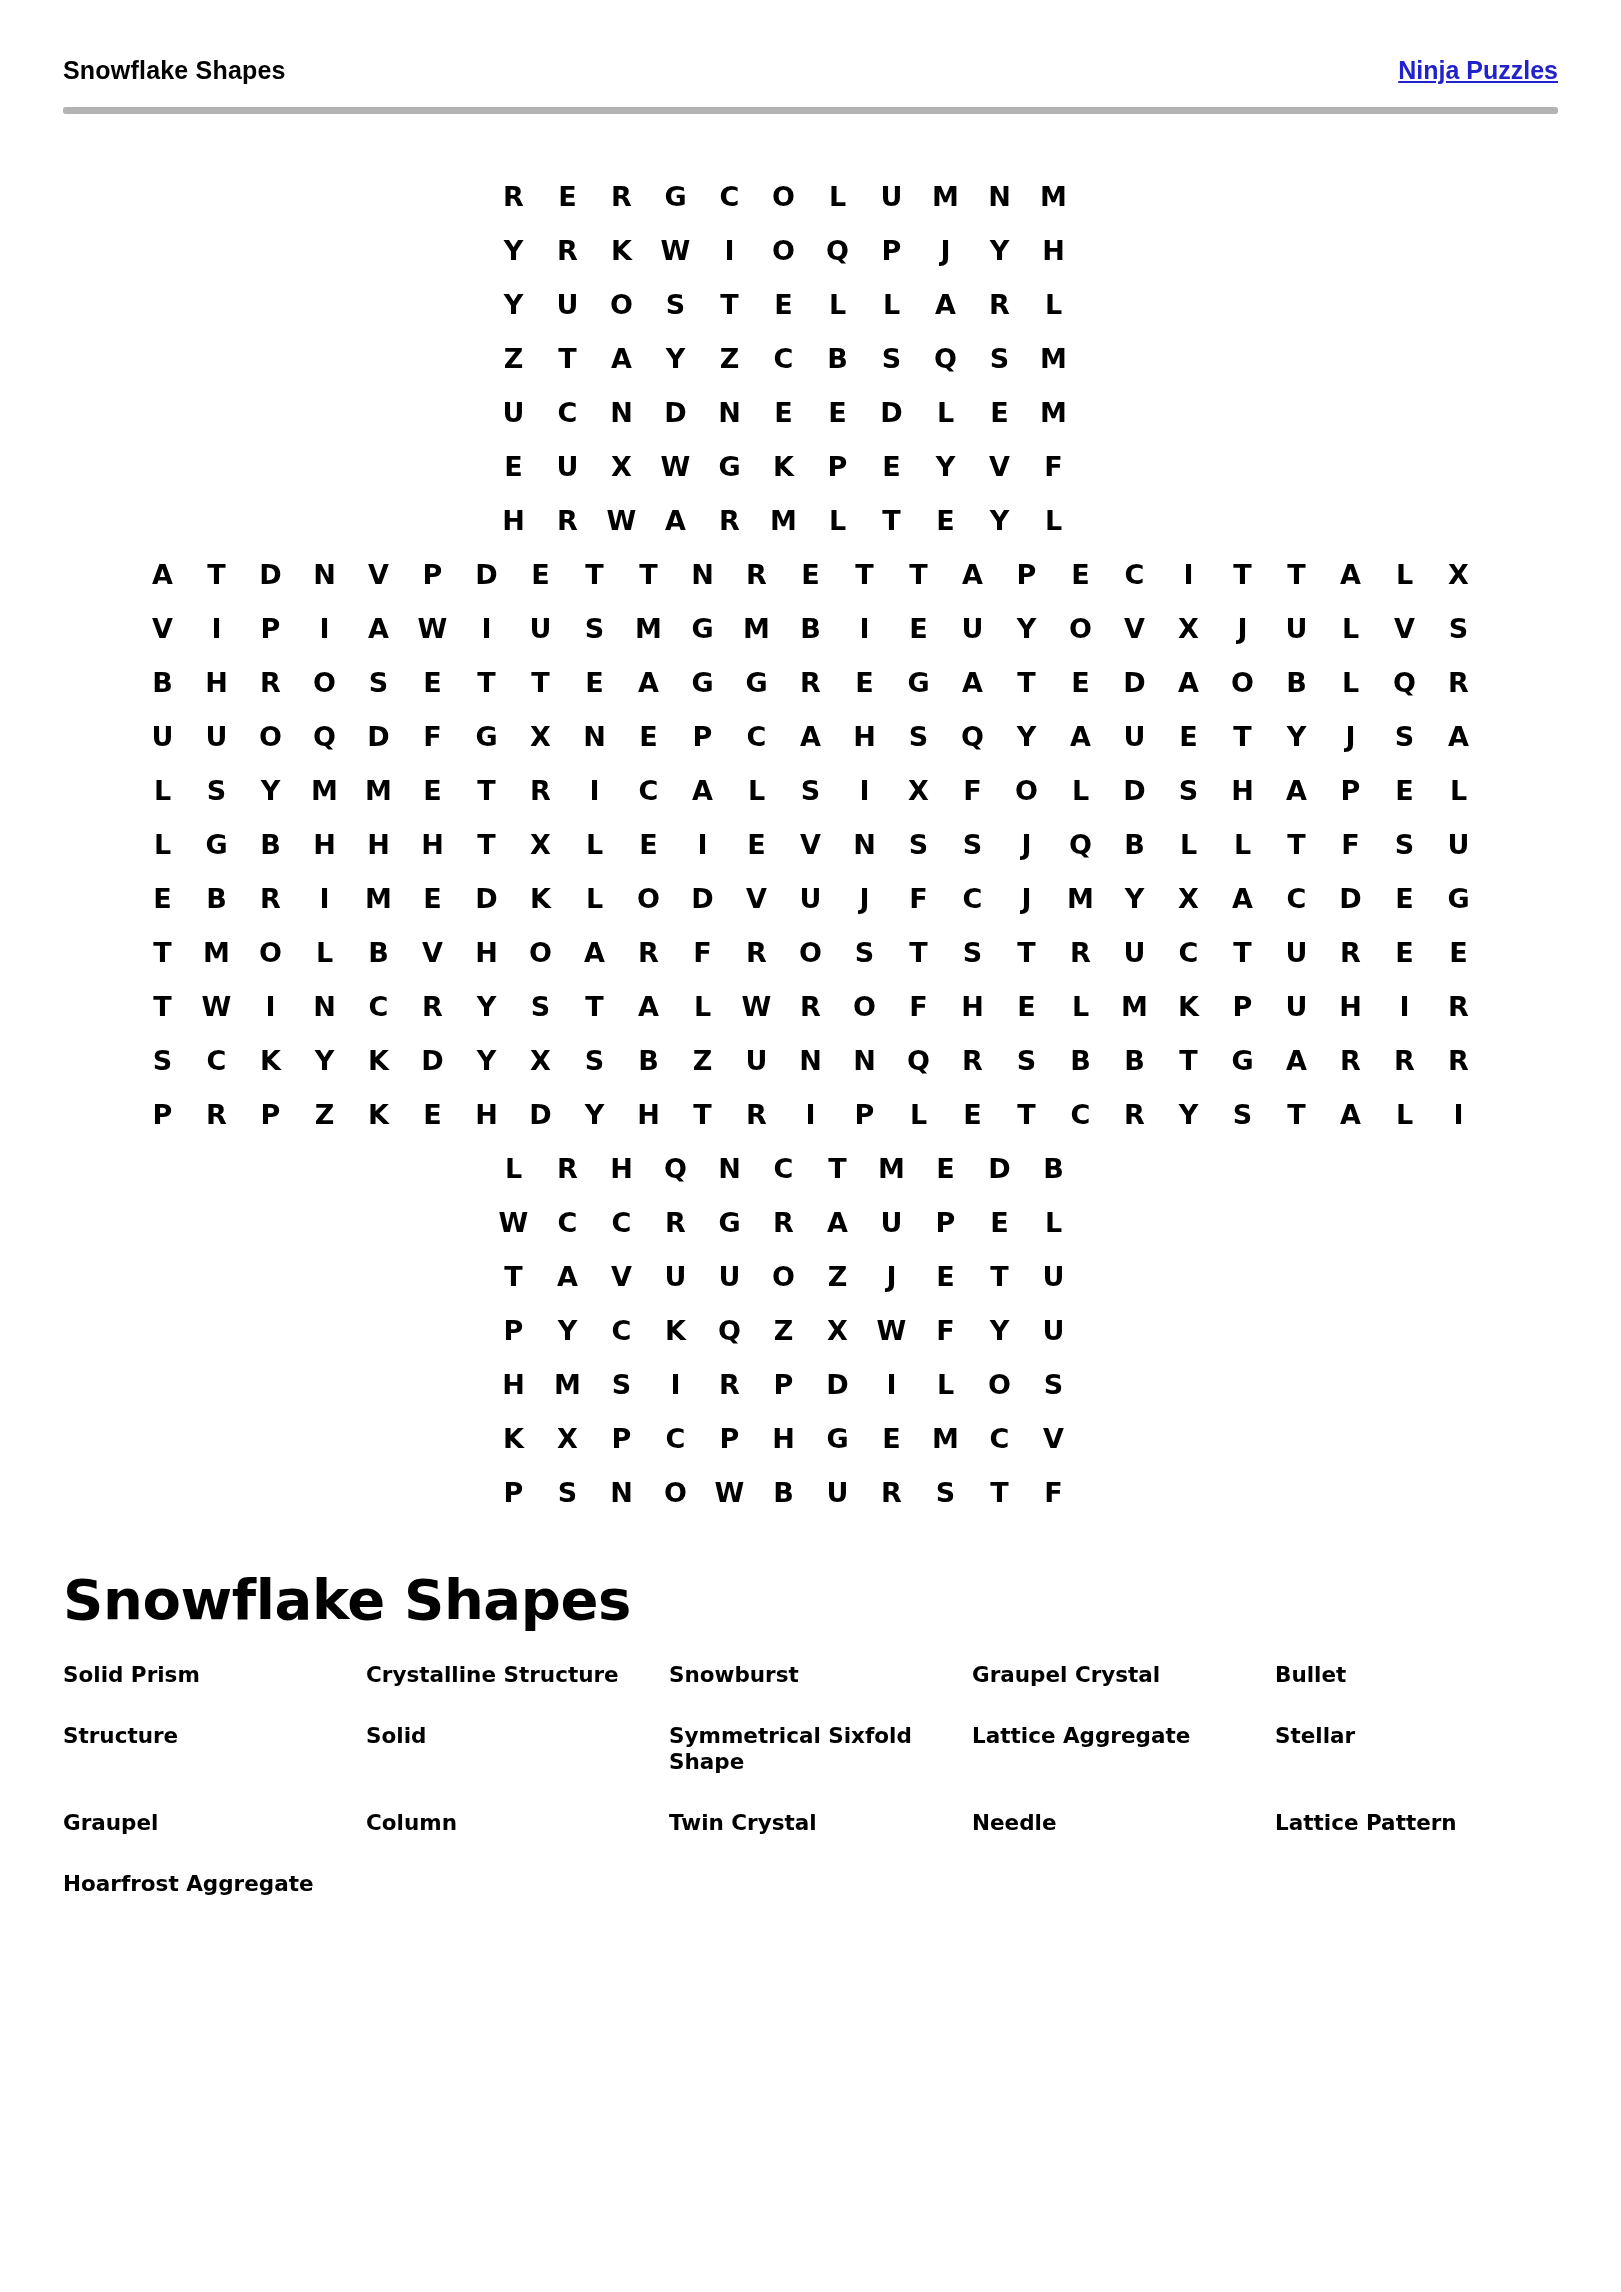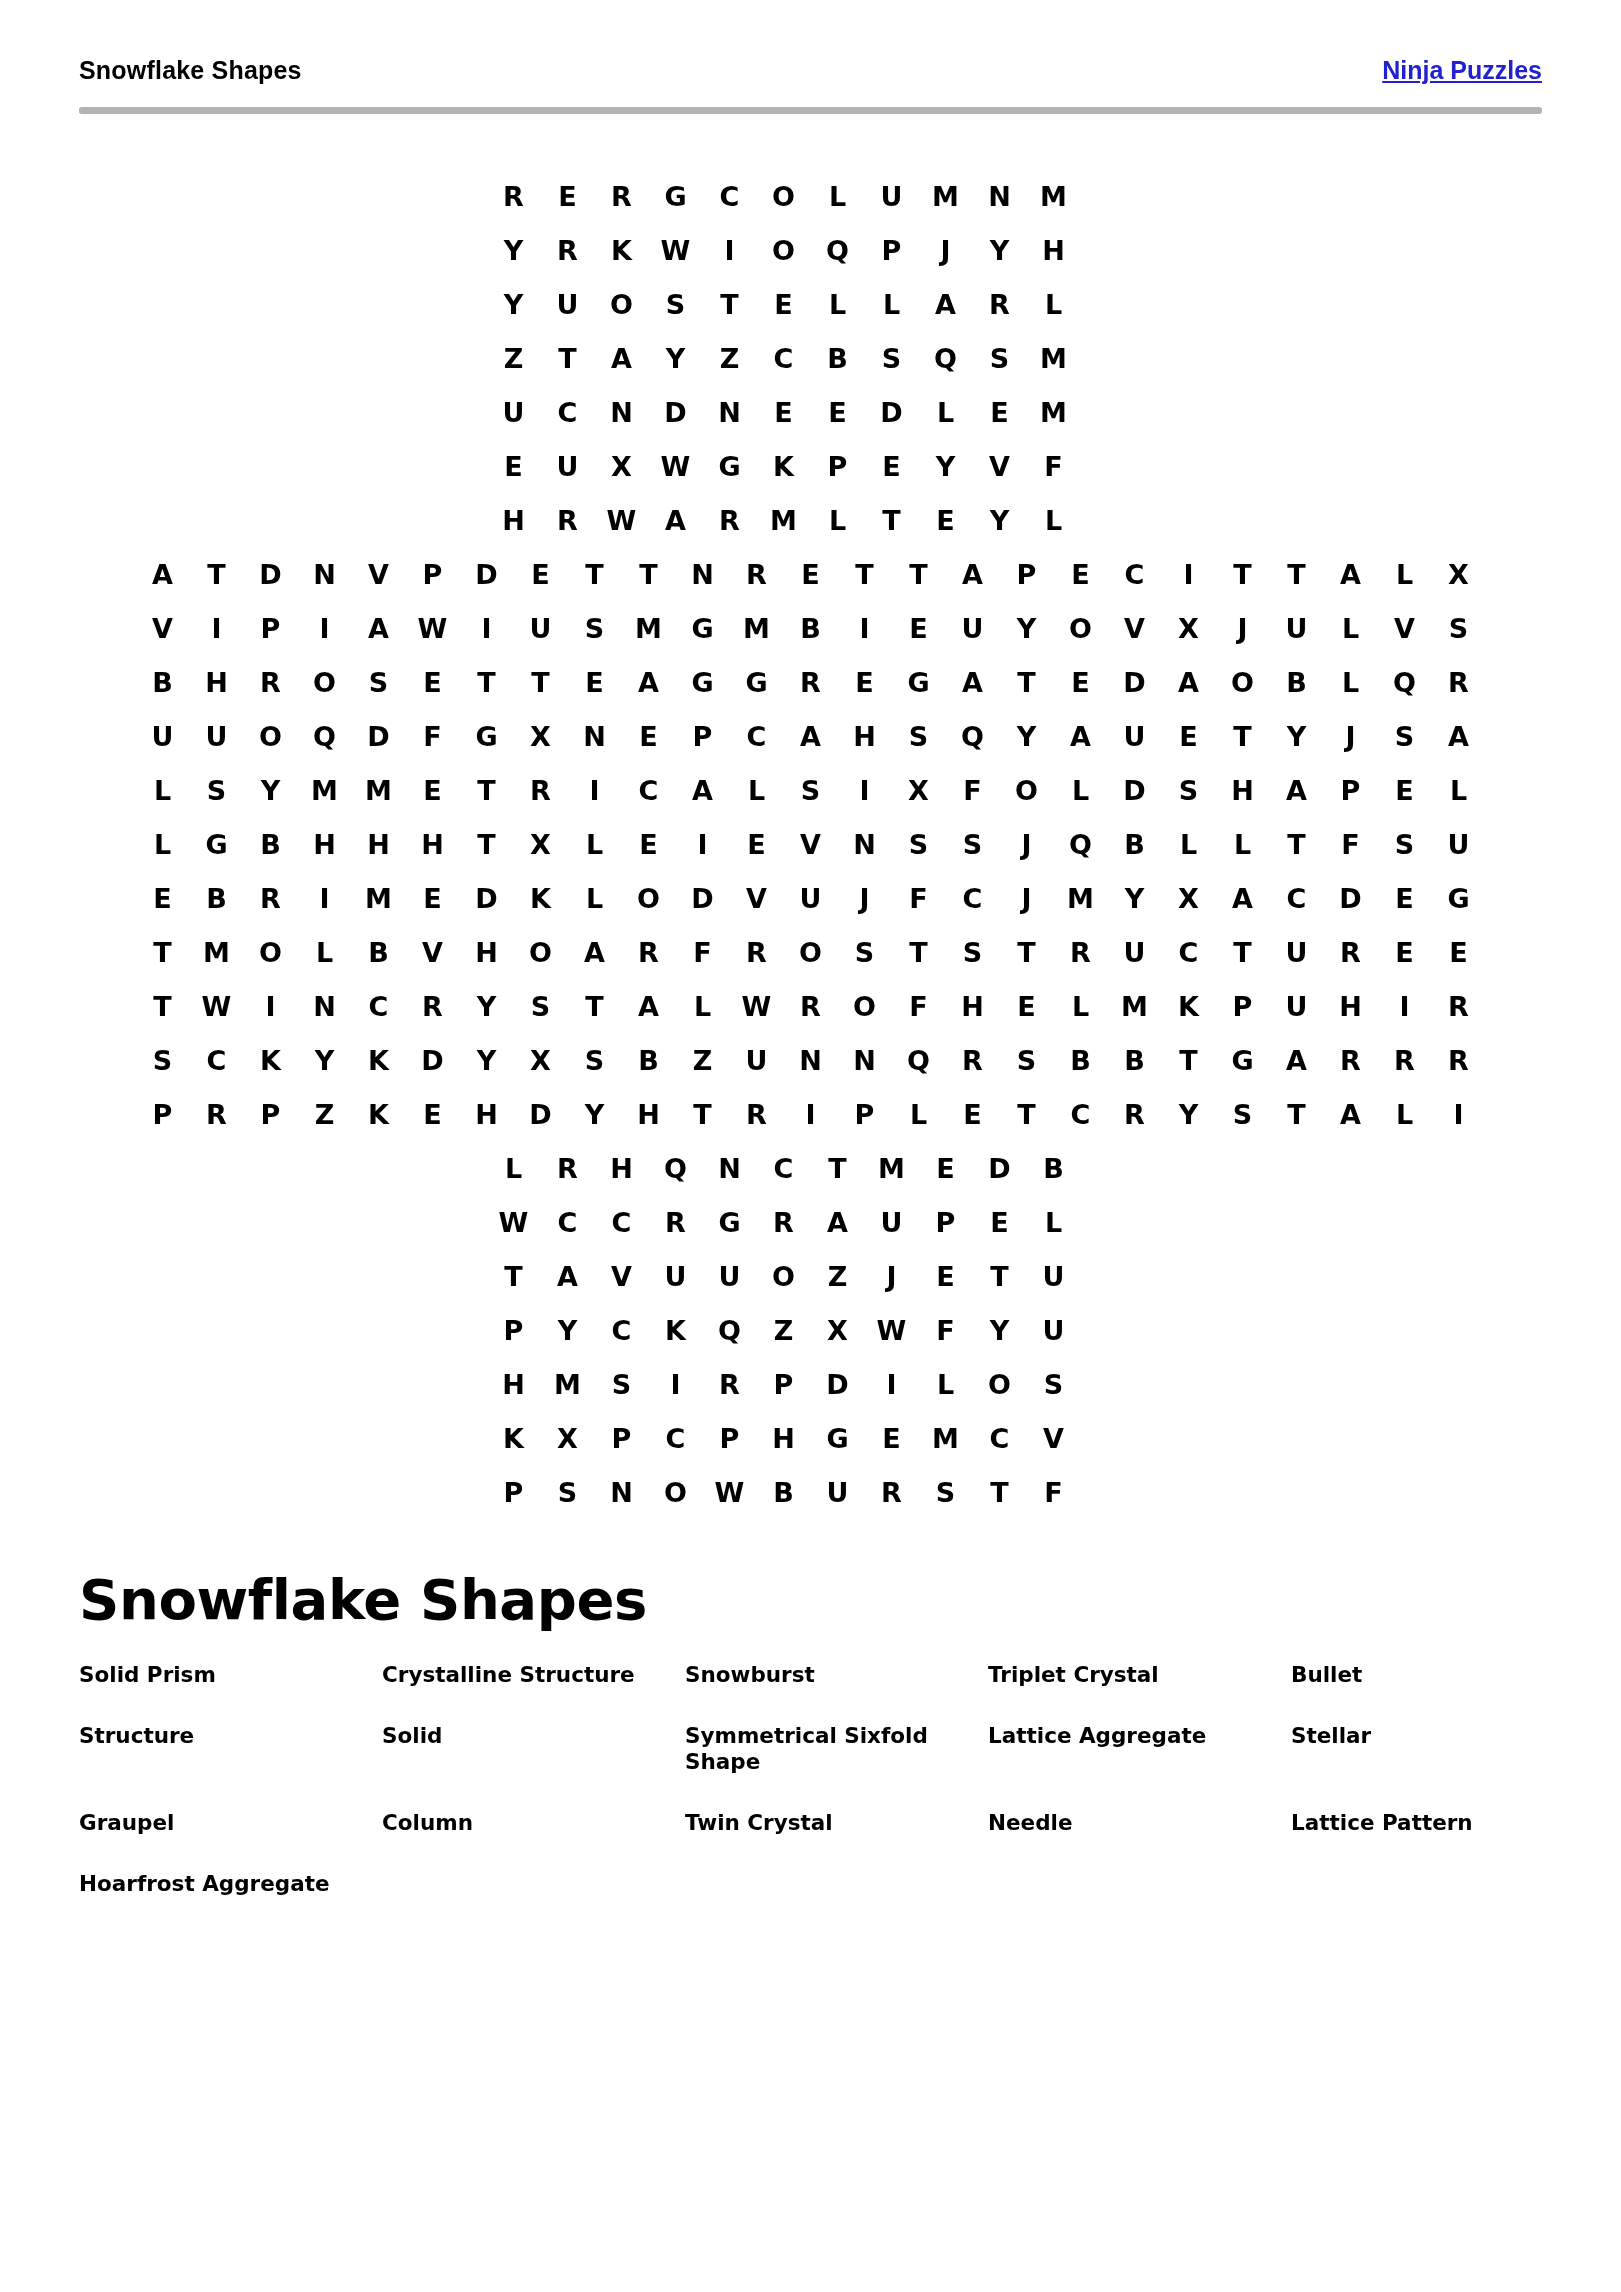--- a/index.html
+++ b/index.html
@@ -14,21 +14,21 @@
     color: #000000;
     position: relative;
     overflow: hidden;
   }
 
   .page {
     position: relative;
     width: 1621px;
     height: 2293px;
     box-sizing: border-box;
-    padding: 0 79px;
+    padding: 0 63px;
   }
 
   
   .header {
     display: flex;
     align-items: baseline;
     justify-content: space-between;
     padding-top: 56px;
   }
   .header-title {
@@ -723,21 +723,21 @@
         <span class="cell empty"></span>
       </div>
     </div>
 
   <div class="list-title">Snowflake Shapes</div>
 
   <div class="word-grid">
       <div class="word">Solid Prism</div>
       <div class="word">Crystalline Structure</div>
       <div class="word">Snowburst</div>
-      <div class="word">Triplet Crystal</div>
+      <div class="word">Graupel Crystal</div>
       <div class="word">Bullet</div>
       <div class="word">Structure</div>
       <div class="word">Solid</div>
       <div class="word">Symmetrical Sixfold Shape</div>
       <div class="word">Lattice Aggregate</div>
       <div class="word">Stellar</div>
       <div class="word">Graupel</div>
       <div class="word">Column</div>
       <div class="word">Twin Crystal</div>
       <div class="word">Needle</div>

